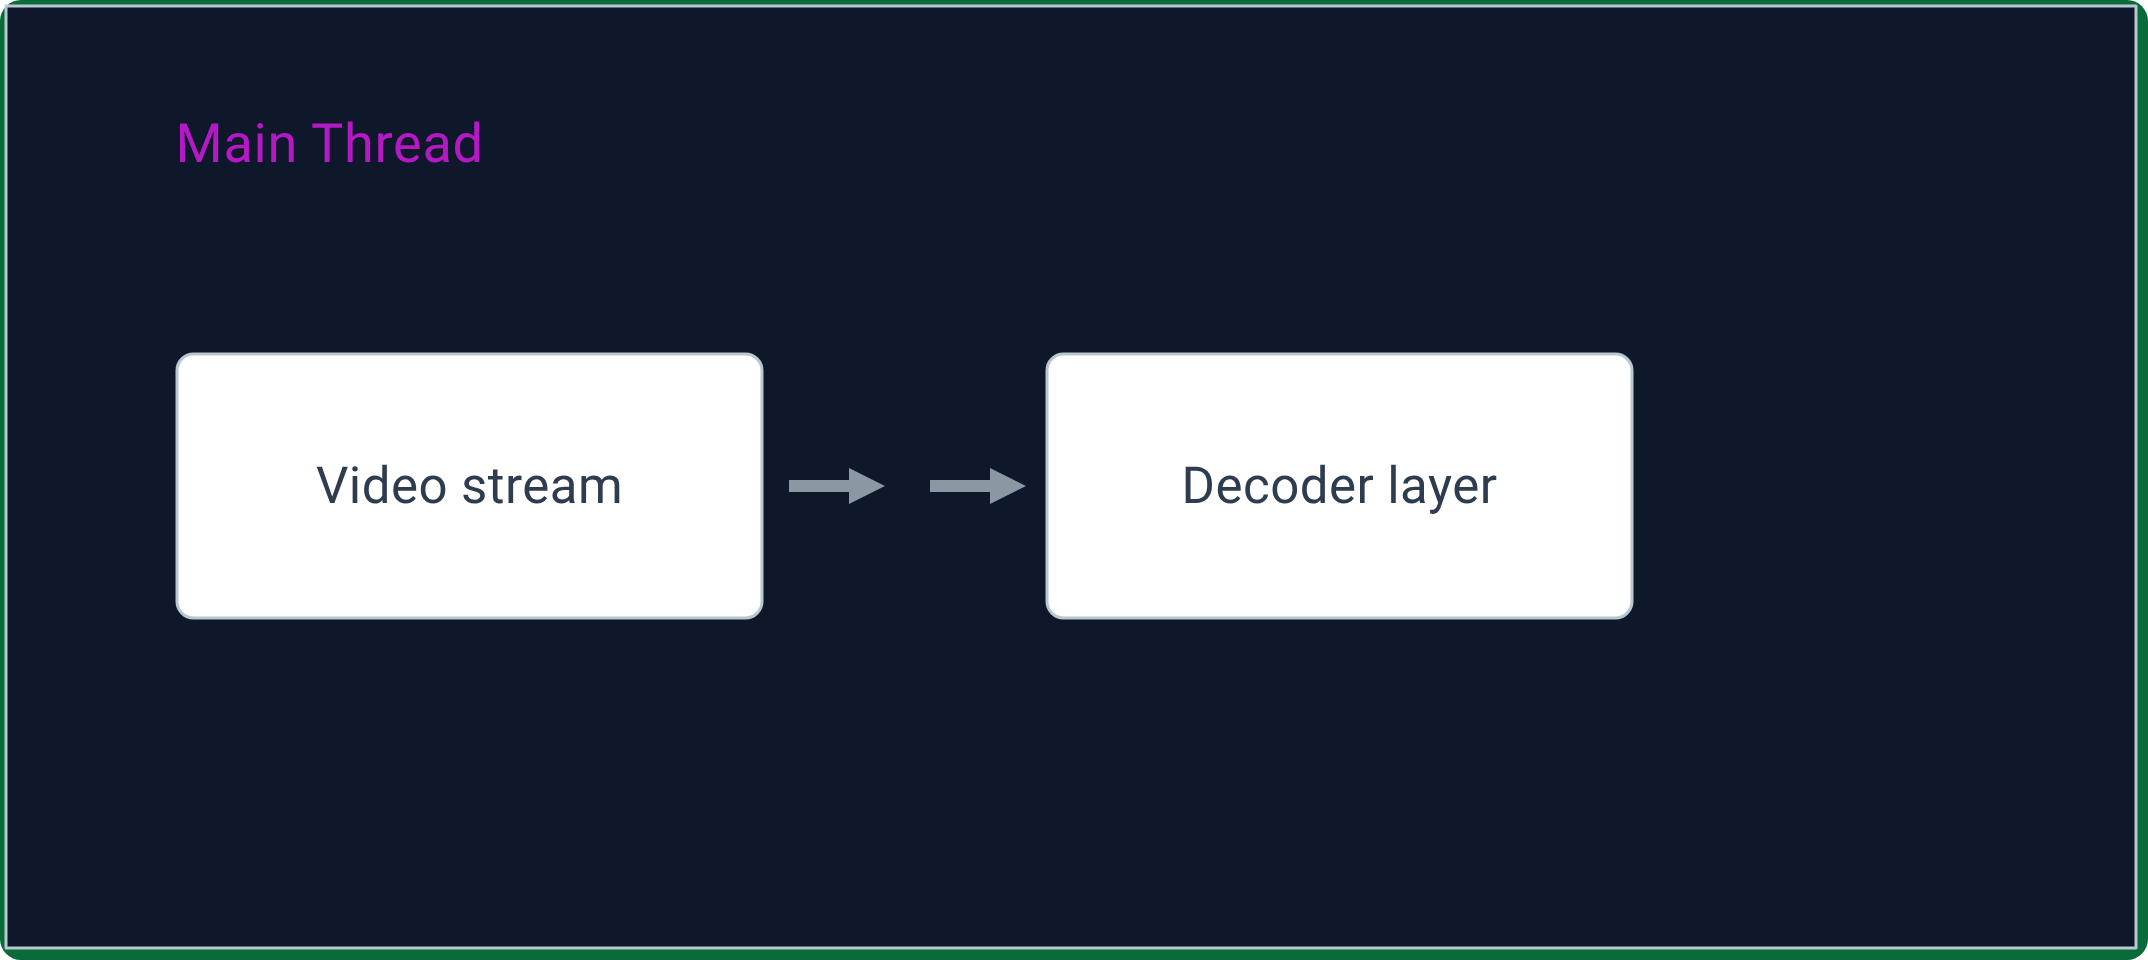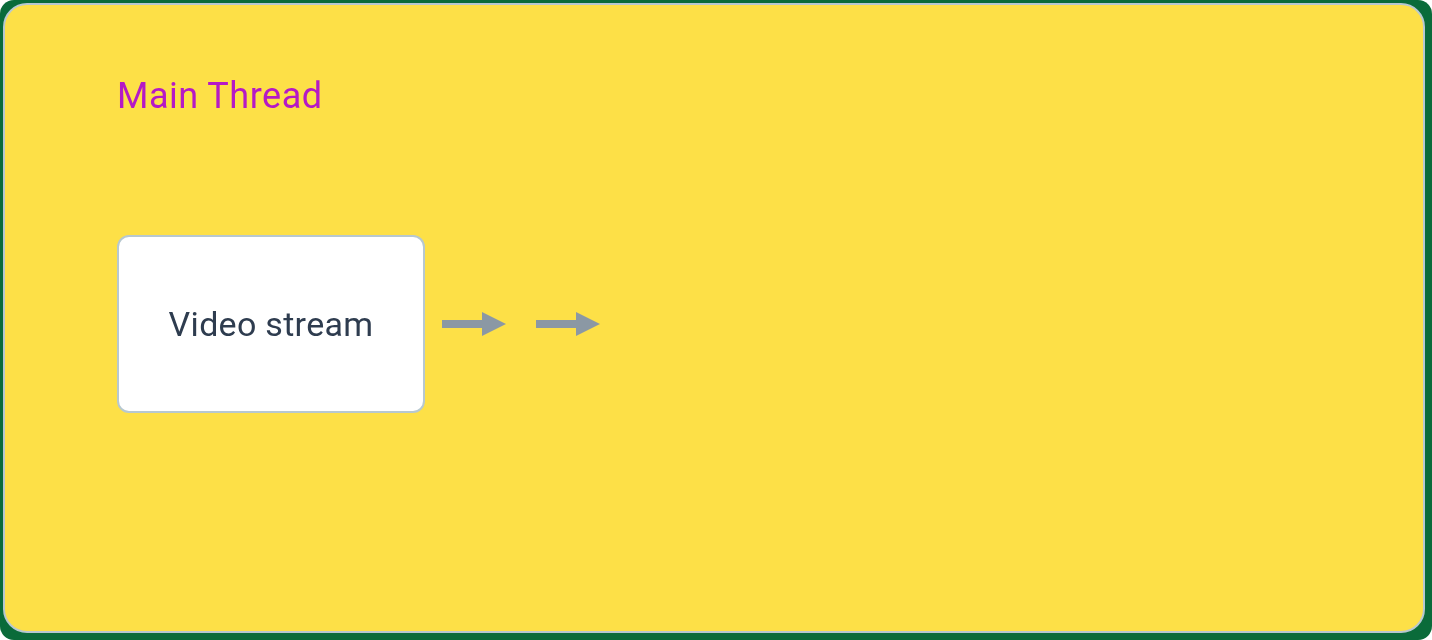--- a/index.html
+++ b/index.html
@@ -22,43 +22,43 @@
       height: 640px;
       border-radius: 14px;
       background: #0a6b3a;
     }
     .container {
       position: absolute;
       top: 3px;
       left: 3px;
       width: 1422px;
       height: 630px;
-      background: #fde047;
+      background: #0f172a;
       border: 2px solid #b7c8d0;
-      border-radius: 24px;
+      border-radius: 1px;
     }
     .title {
       position: absolute;
       top: 70px;
       left: 112px;
       font-size: 36px;
       font-weight: 400;
       color: #b519c6;
       letter-spacing: 0.5px;
     }
     .flow-row {
       position: absolute;
       top: 230px;
       left: 112px;
       display: flex;
       align-items: center;
       gap: 0;
     }
     .node {
-      width: 308px;
+      width: 392px;
       height: 178px;
       border: 2px solid #b7c8d0;
       border-radius: 12px;
       background: #ffffff;
       display: flex;
       align-items: center;
       justify-content: center;
       font-size: 34px;
       font-weight: 400;
       color: #2e3c4f;
@@ -97,14 +97,17 @@
     </div>
 
 
     <div class="arrow-wrap">
       <svg width="72" height="28" viewBox="0 0 72 28">
         <line x1="6" y1="14" x2="48" y2="14" stroke="#8b98a4" stroke-width="8" stroke-linecap="butt"></line>
         <polygon points="46,2 70,14 46,26" fill="#8b98a4"></polygon>
       </svg>
     </div>
 
+    <div class="node">
+      <span>Decoder layer</span>
+    </div>
   </div>
 </div>
 
 </body></html>

